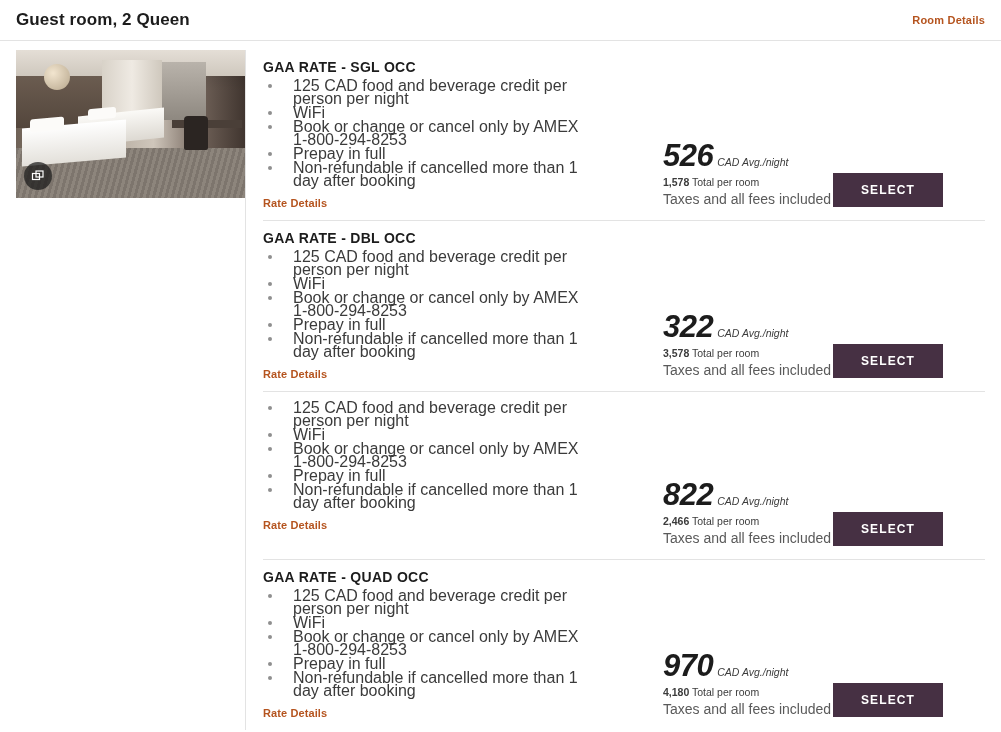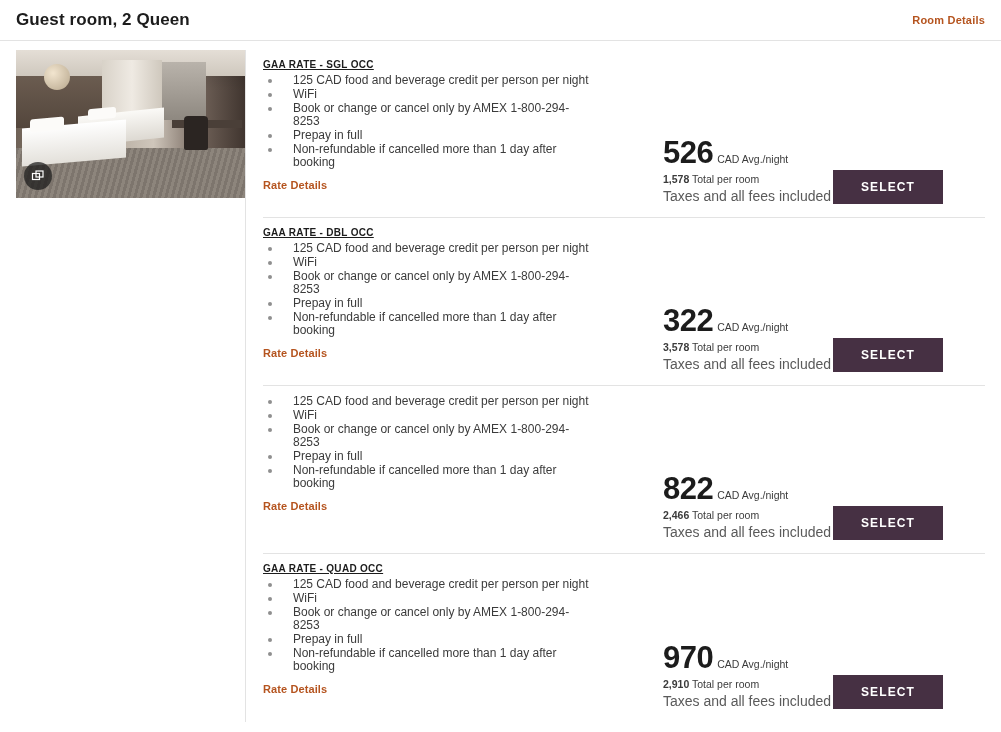--- a/index.html
+++ b/index.html
@@ -151,35 +151,34 @@
     align-items: flex-start;
     padding: 9px 0 9px 0;
     border-bottom: 1px solid #e3e3e3;
     min-height: 168px;
     position: relative;
   }
   .rate-row:last-child { border-bottom: none; }
 
   .rate-info { flex: 1 1 auto; padding-right: 10px; max-width: 400px;}
   .rate-title {
-    font-size: 10px;
+    font-size: 14px;
     font-weight: bold;
     color: #1c1c1c;
     letter-spacing: 0.3px;
     margin: 0 0 4px 0;
-    text-decoration: underline;
   }
   ul.rate-features {
     list-style: none;
     margin: 0 0 6px 0;
     padding: 0 0 0 0;
   }
   ul.rate-features li {
     position: relative;
-    font-size: 12px;
+    font-size: 16px;
     line-height: 13px;
     color: #3b3b3b;
     padding-left: 30px;
     margin-bottom: 1px;
     max-width: 330px;
   }
   ul.rate-features li:before {
     content: "";
     position: absolute;
     left: 5px; top: 5px;
@@ -201,20 +200,21 @@
     flex: 0 0 170px;
     width: 170px;
     align-self: flex-end;
     text-align: left;
     padding-bottom: 4px;
   }
   .price-main {
     display: flex;
     align-items: baseline;
     gap: 4px;
+    font-style: italic;
   }
   .price-amount {
     font-size: 31px;
     font-weight: bold;
     color: #1c1c1c;
     letter-spacing: -0.5px;
     line-height: 1;
   }
   .price-unit {
     font-size: 10.5px;
@@ -385,21 +385,21 @@
             <li>Non-refundable if cancelled more than 1 day after booking</li>
           </ul>
           <a class="rate-details-link">Rate Details</a>
         </div>
         <div class="rate-price">
           <div class="price-main">
             <span class="price-amount">970</span>
             <span class="price-unit">CAD Avg./night</span>
           </div>
           <div class="price-total">
-            <b>2,910</b>
+            <b>4,180</b>
             <span>Total per room</span>
           </div>
           <div class="price-taxes">Taxes and all fees included</div>
         </div>
         <div class="rate-action">
           <button class="select-button">SELECT</button>
         </div>
       </div>
 
     </div>

